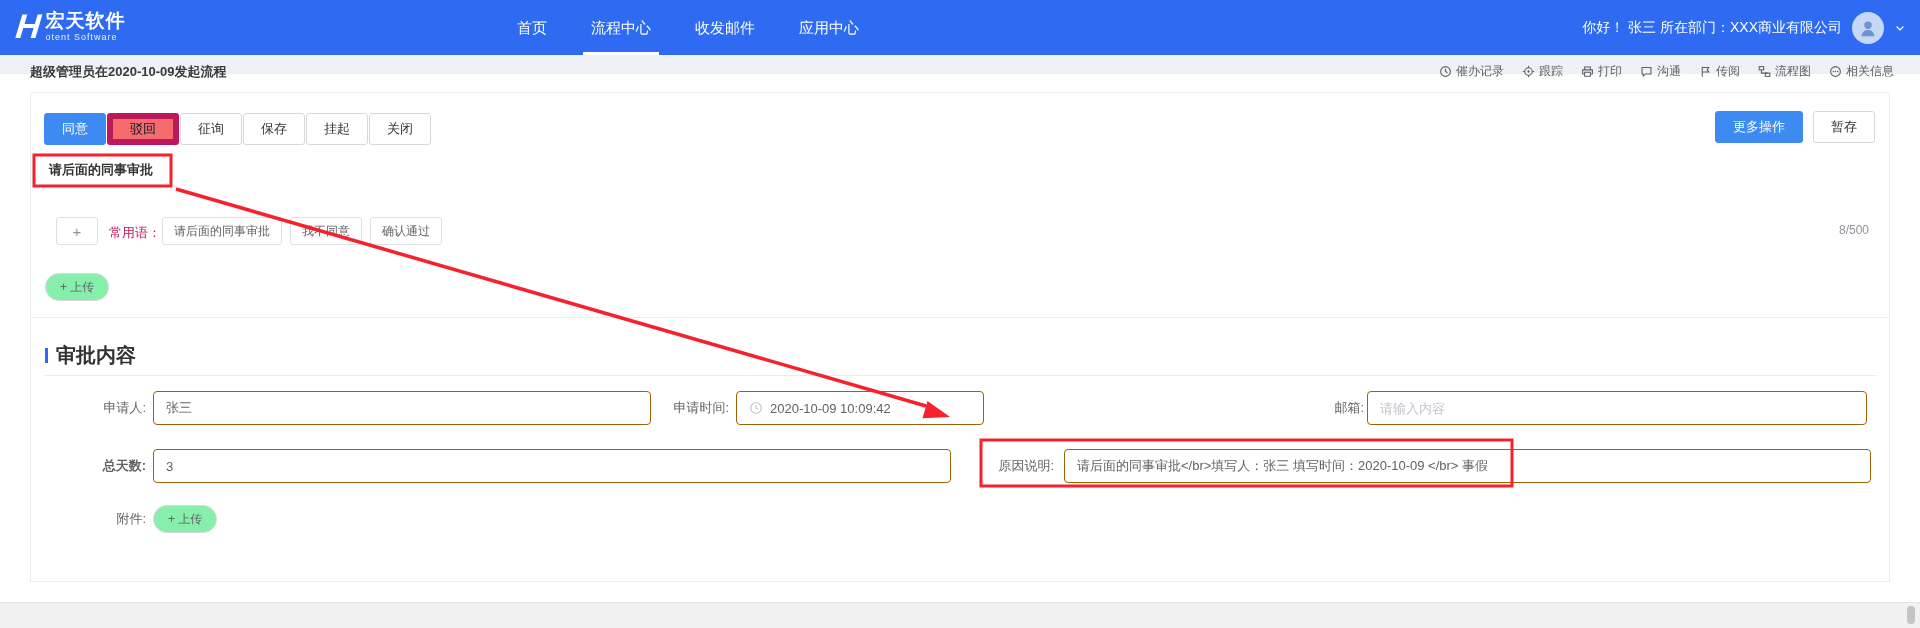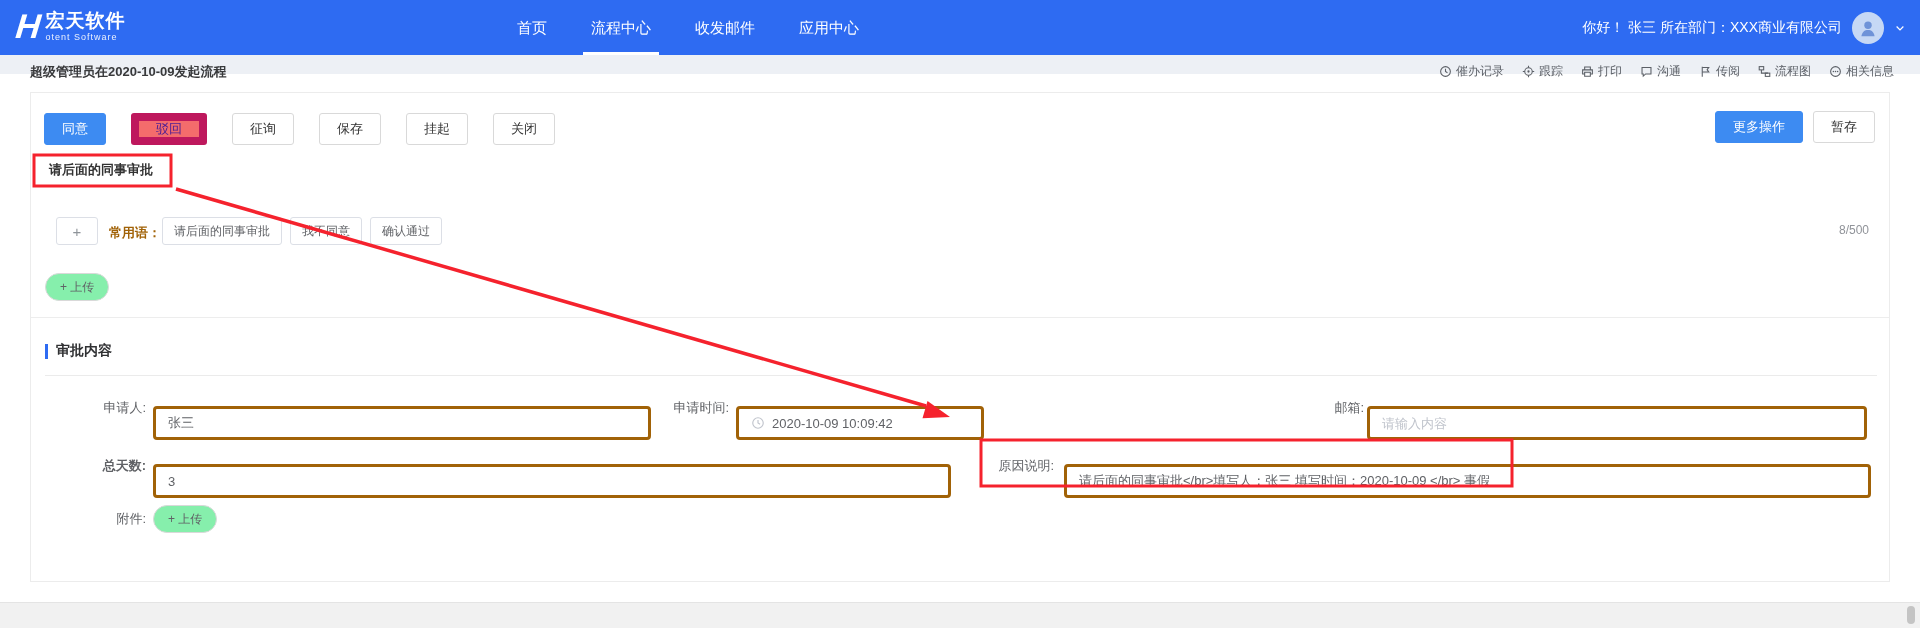--- a/index.html
+++ b/index.html
@@ -24,46 +24,46 @@
   .subbar-title { position:absolute; left:30px; top:8px; font-size:13px; font-weight:700; color:#38393b; }
   .subbar-actions { position:absolute; right:26px; top:0; height:33px; display:flex; align-items:center; gap:18px; font-size:12px; color:#5b5f66; }
   .sb-action { display:flex; align-items:center; gap:4px; cursor:pointer; }
   .sb-action svg { width:13px; height:13px; }
 
   
   .card { position:absolute; left:30px; top:92px; width:1860px; height:490px; background:#fff; border:1px solid #ececec; }
   .btn { display:inline-flex; align-items:center; justify-content:center; height:32px; padding:0 17px;
          font-size:13px; border-radius:3px; cursor:pointer; border:1px solid #d9d9d9; background:#fff; color:#333; }
   .btn-primary { background:#3d8bf2; border-color:#3d8bf2; color:#fff; }
-  .btn-danger { background:#f46c6c; border:8px solid #be185d; color:#4c1d95; }
-  .toolbar-left { position:absolute; left:13px; top:20px; display:flex; gap:25px; }
+  .btn-danger { background:#f46c6c; border:6px solid #be185d; color:#0f172a; }
+  .toolbar-left { position:absolute; left:13px; top:20px; display:flex; gap:1px; }
   .toolbar-right { position:absolute; right:14px; top:18px; display:flex; gap:10px; }
 
   .opinion-text { position:absolute; left:18px; top:68px; font-size:13px; font-weight:700; color:#333; }
   .op-footer { position:absolute; left:0; top:120px; width:100%; height:40px; }
   .addbtn { position:absolute; left:25px; top:4px; width:42px; height:28px; border:1px solid #dcdfe6; border-radius:3px;
             color:#8e9399; font-size:15px; display:flex; align-items:center; justify-content:center; background:#fff; cursor:pointer; }
-  .common-label { position:absolute; left:78px; top:11px; font-size:13px; font-weight:700; color:#a16207; }
+  .common-label { position:absolute; left:78px; top:11px; font-size:13px; font-weight:400; color:#be185d; }
   .chips { position:absolute; left:131px; top:4px; display:flex; gap:8px; }
   .chip { height:28px; padding:0 11px; border:1px solid #dcdfe6; border-radius:3px; background:#fff;
           font-size:12px; color:#606266; display:flex; align-items:center; cursor:pointer; }
   .counter { position:absolute; right:20px; top:10px; font-size:12px; color:#909399; }
   .pill { display:inline-flex; align-items:center; justify-content:center; height:28px; padding:0 14px;
           border:1px solid #d9d9d9; border-radius:14px; background:#86efac; font-size:12px; color:#606266; cursor:pointer; }
   .upload-op { position:absolute; left:14px; top:180px; }
   .divider1 { position:absolute; left:0; top:224px; width:100%; height:1px; background:#ededed; }
 
   .section-title { position:absolute; left:14px; top:249px; display:flex; align-items:center; gap:8px; }
   .section-bar { width:3px; height:15px; background:#2e6bf2; }
-  .section-txt { font-size:14px; font-weight:700; color:#303133; }
+  .section-txt { font-size:20px; font-weight:700; color:#303133; }
   .divider2 { position:absolute; left:14px; top:282px; width:1832px; height:1px; background:#ebebeb; }
 
   .flabel { position:absolute; font-size:13px; color:#606266; text-align:right; line-height:34px; }
-  .field { position:absolute; height:34px; border:3px solid #a16207; border-radius:4px; background:#fff;
-           font-size:13px; color:#606266;margin-top:15px; }
+  .field { position:absolute; height:34px; border:1px solid #a16207; border-radius:4px; background:#fff;
+           font-size:13px; color:#606266; }
   input.field { padding:0 12px; outline:none; }
   input.field::placeholder { color:#c0c4cc; }
   .field-inner { display:flex; align-items:center; gap:7px; padding:0 12px; height:100%; }
   .clock-ic { color:#c0c4cc; width:14px; height:14px; flex:none; }
 
   
   .bottombar { position:absolute; left:0; bottom:0; width:1920px; height:26px; background:#f1f1f1; border-top:1px solid #e4e4e4; }
   .thumb { position:absolute; right:5px; bottom:4px; width:8px; height:18px; border-radius:4px; background:#c4c4c4; cursor:pointer; }
 
   

